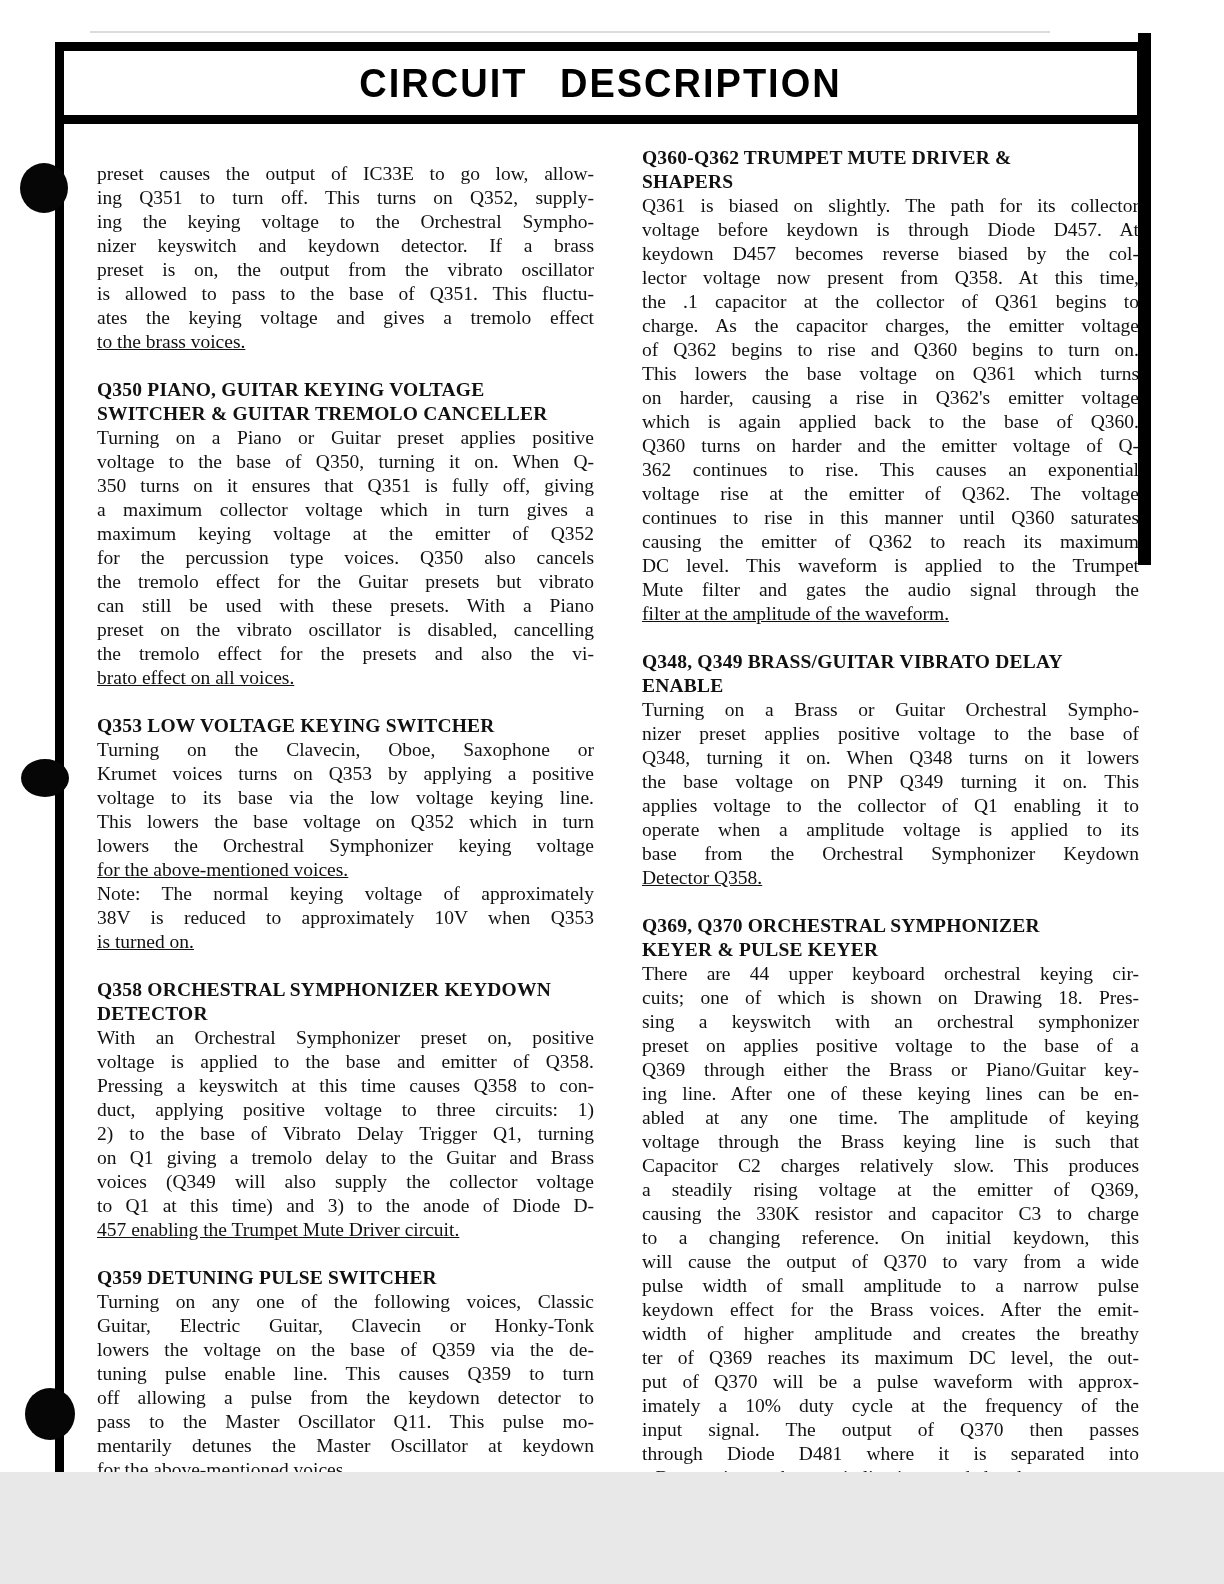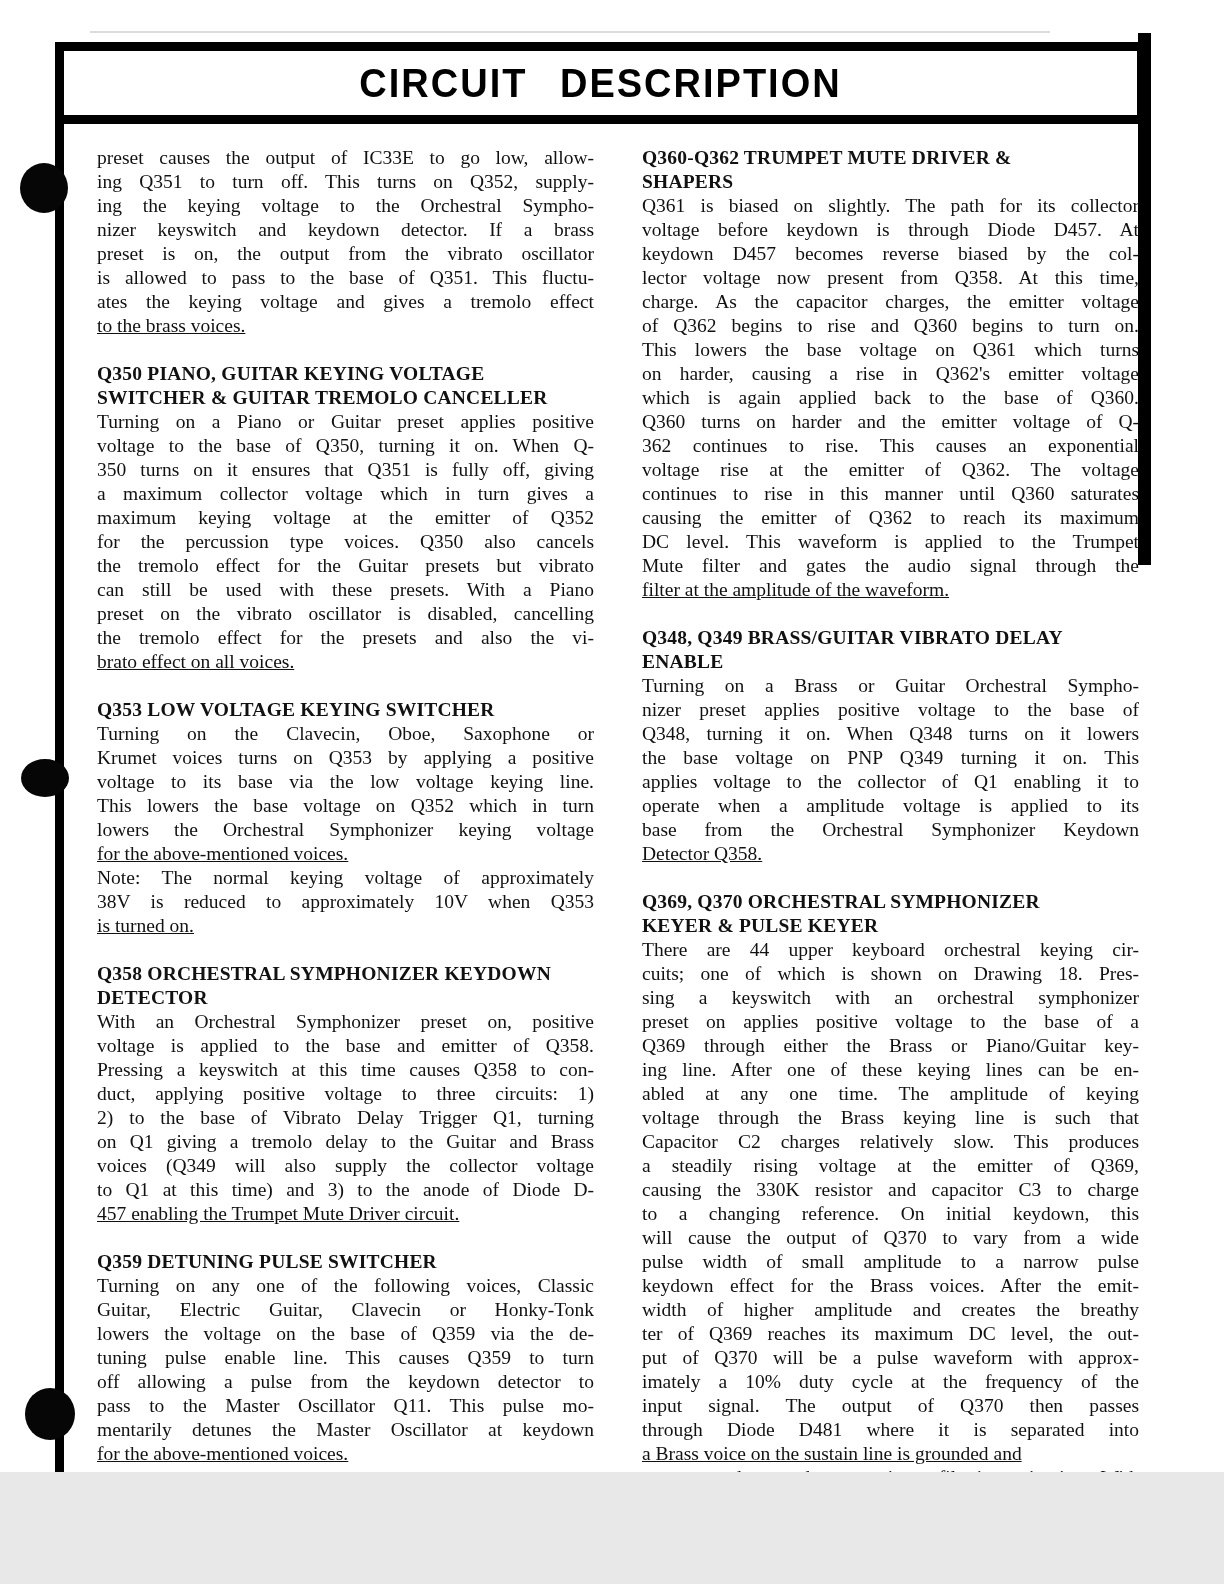--- a/index.html
+++ b/index.html
@@ -20,21 +20,21 @@
     margin:0; transform:scaleY(1.05);
   }
   .left-rule   { position:absolute; left:55px;  top:122px;  width:9px;   height:1418px; background:#000; }
   .bottom-rule { position:absolute; left:55px;  top:1528px; width:1078px; height:12px;  background:#000; }
   .top-right-bar { position:absolute; left:1138px; top:33px; width:13px; height:532px; background:#000; }
   .hole { position:absolute; background:#060606; border-radius:50%; }
   .hole-1 { left:20px; top:163px;  width:48px; height:50px; }
   .hole-2 { left:21px; top:759px;  width:48px; height:38px; }
   .hole-3 { left:25px; top:1388px; width:50px; height:52px; }
   .col { position:absolute; top:146px; width:497px; font-size:19.5px; line-height:24px; }
-  .col-left  { left:97px; }
+  .col-left  { left:97px;margin-top:16px; }
   .col-right { left:642px; }
   .section { margin-top:24px; }
   .section:first-child { margin-top:0; }
   .hline { font-weight:bold; letter-spacing:0.2px; text-align:left; white-space:nowrap; }
   .line { text-align:justify; text-align-last:justify; }
   .line.last { text-align-last:left;text-decoration:underline; }
   .page-number {
     position:absolute; left:0; top:1544px; width:1186px; text-align:center;
     font-size:29px; font-weight:normal; letter-spacing:1px;
   }
@@ -122,20 +122,21 @@
       </div>
     </div>
   <div class="col col-right" id="col-right">
       <div class="section">
         <div class="hline">Q360-Q362 TRUMPET MUTE DRIVER &amp;</div>
         <div class="hline">SHAPERS</div>
         <div class="line">Q361 is biased on slightly. The path for its collector</div>
         <div class="line">voltage before keydown is through Diode D457. At</div>
         <div class="line">keydown D457 becomes reverse biased by the col-</div>
         <div class="line">lector voltage now present from Q358. At this time,</div>
+        <div class="line">the .1 capacitor at the collector of Q361 begins to</div>
         <div class="line">charge. As the capacitor charges, the emitter voltage</div>
         <div class="line">of Q362 begins to rise and Q360 begins to turn on.</div>
         <div class="line">This lowers the base voltage on Q361 which turns</div>
         <div class="line">on harder, causing a rise in Q362's emitter voltage</div>
         <div class="line">which is again applied back to the base of Q360.</div>
         <div class="line">Q360 turns on harder and the emitter voltage of Q-</div>
         <div class="line">362 continues to rise. This causes an exponential</div>
         <div class="line">voltage rise at the emitter of Q362. The voltage</div>
         <div class="line">continues to rise in this manner until Q360 saturates</div>
         <div class="line">causing the emitter of Q362 to reach its maximum</div>

